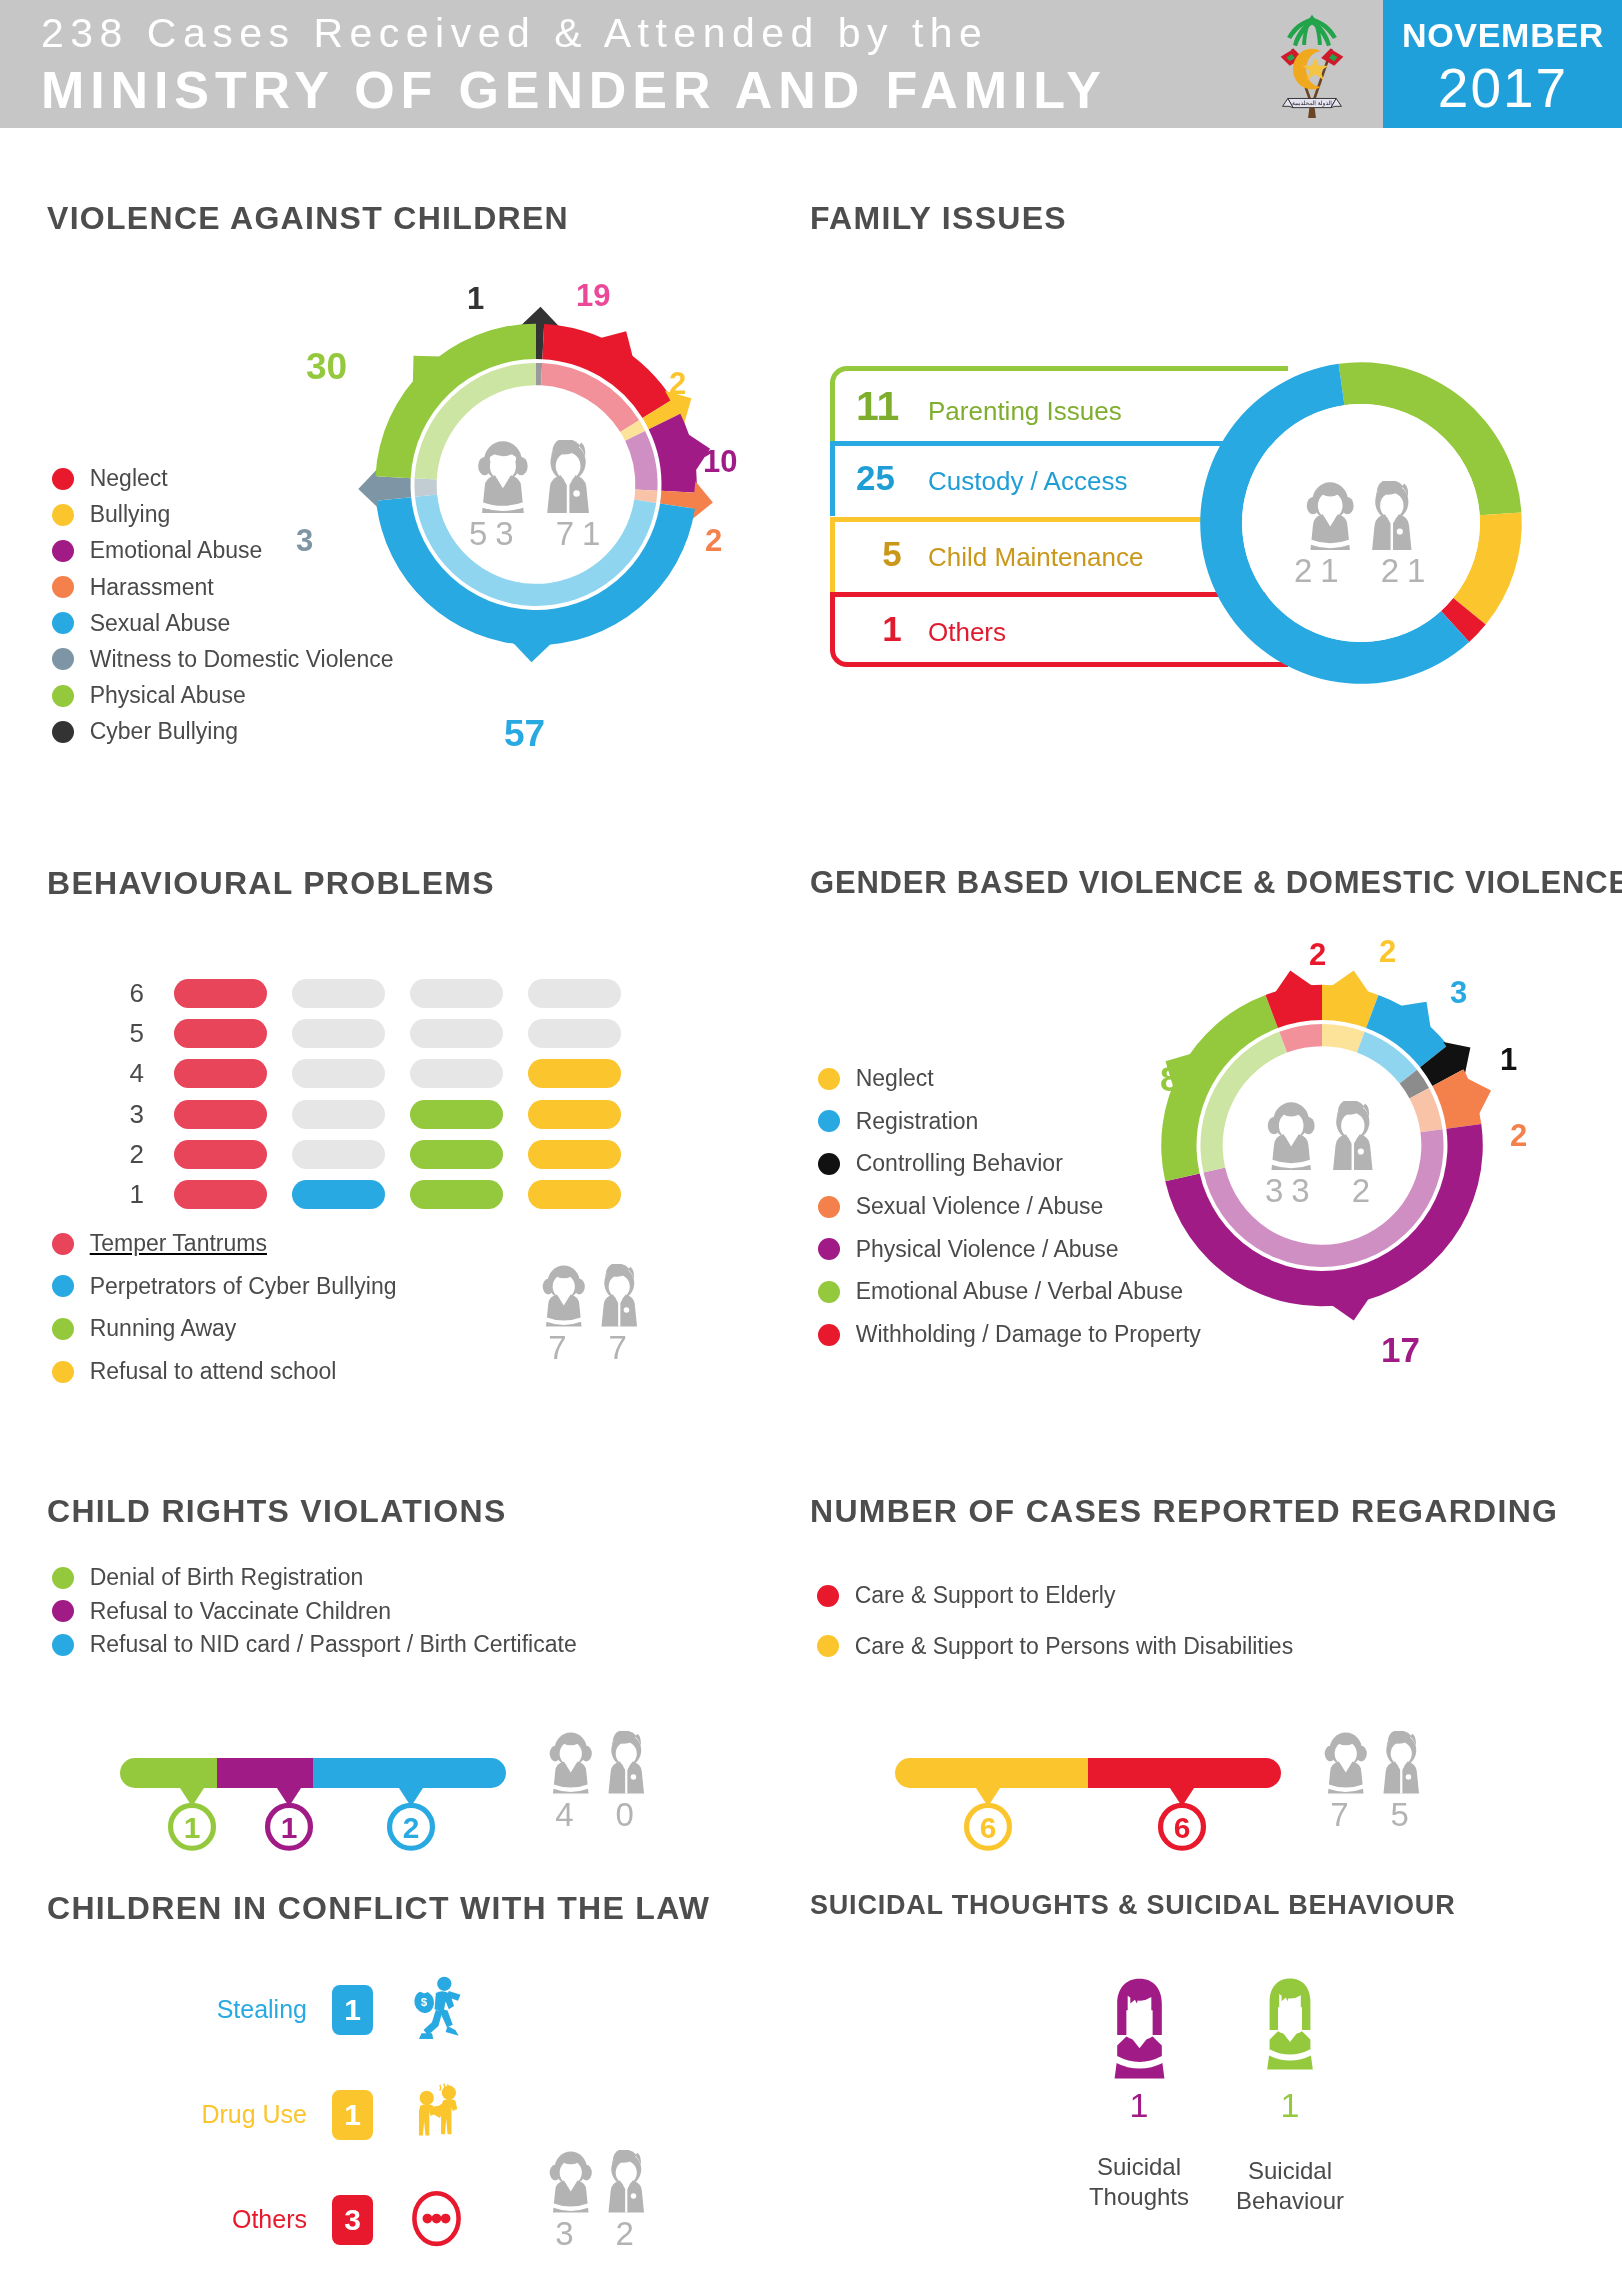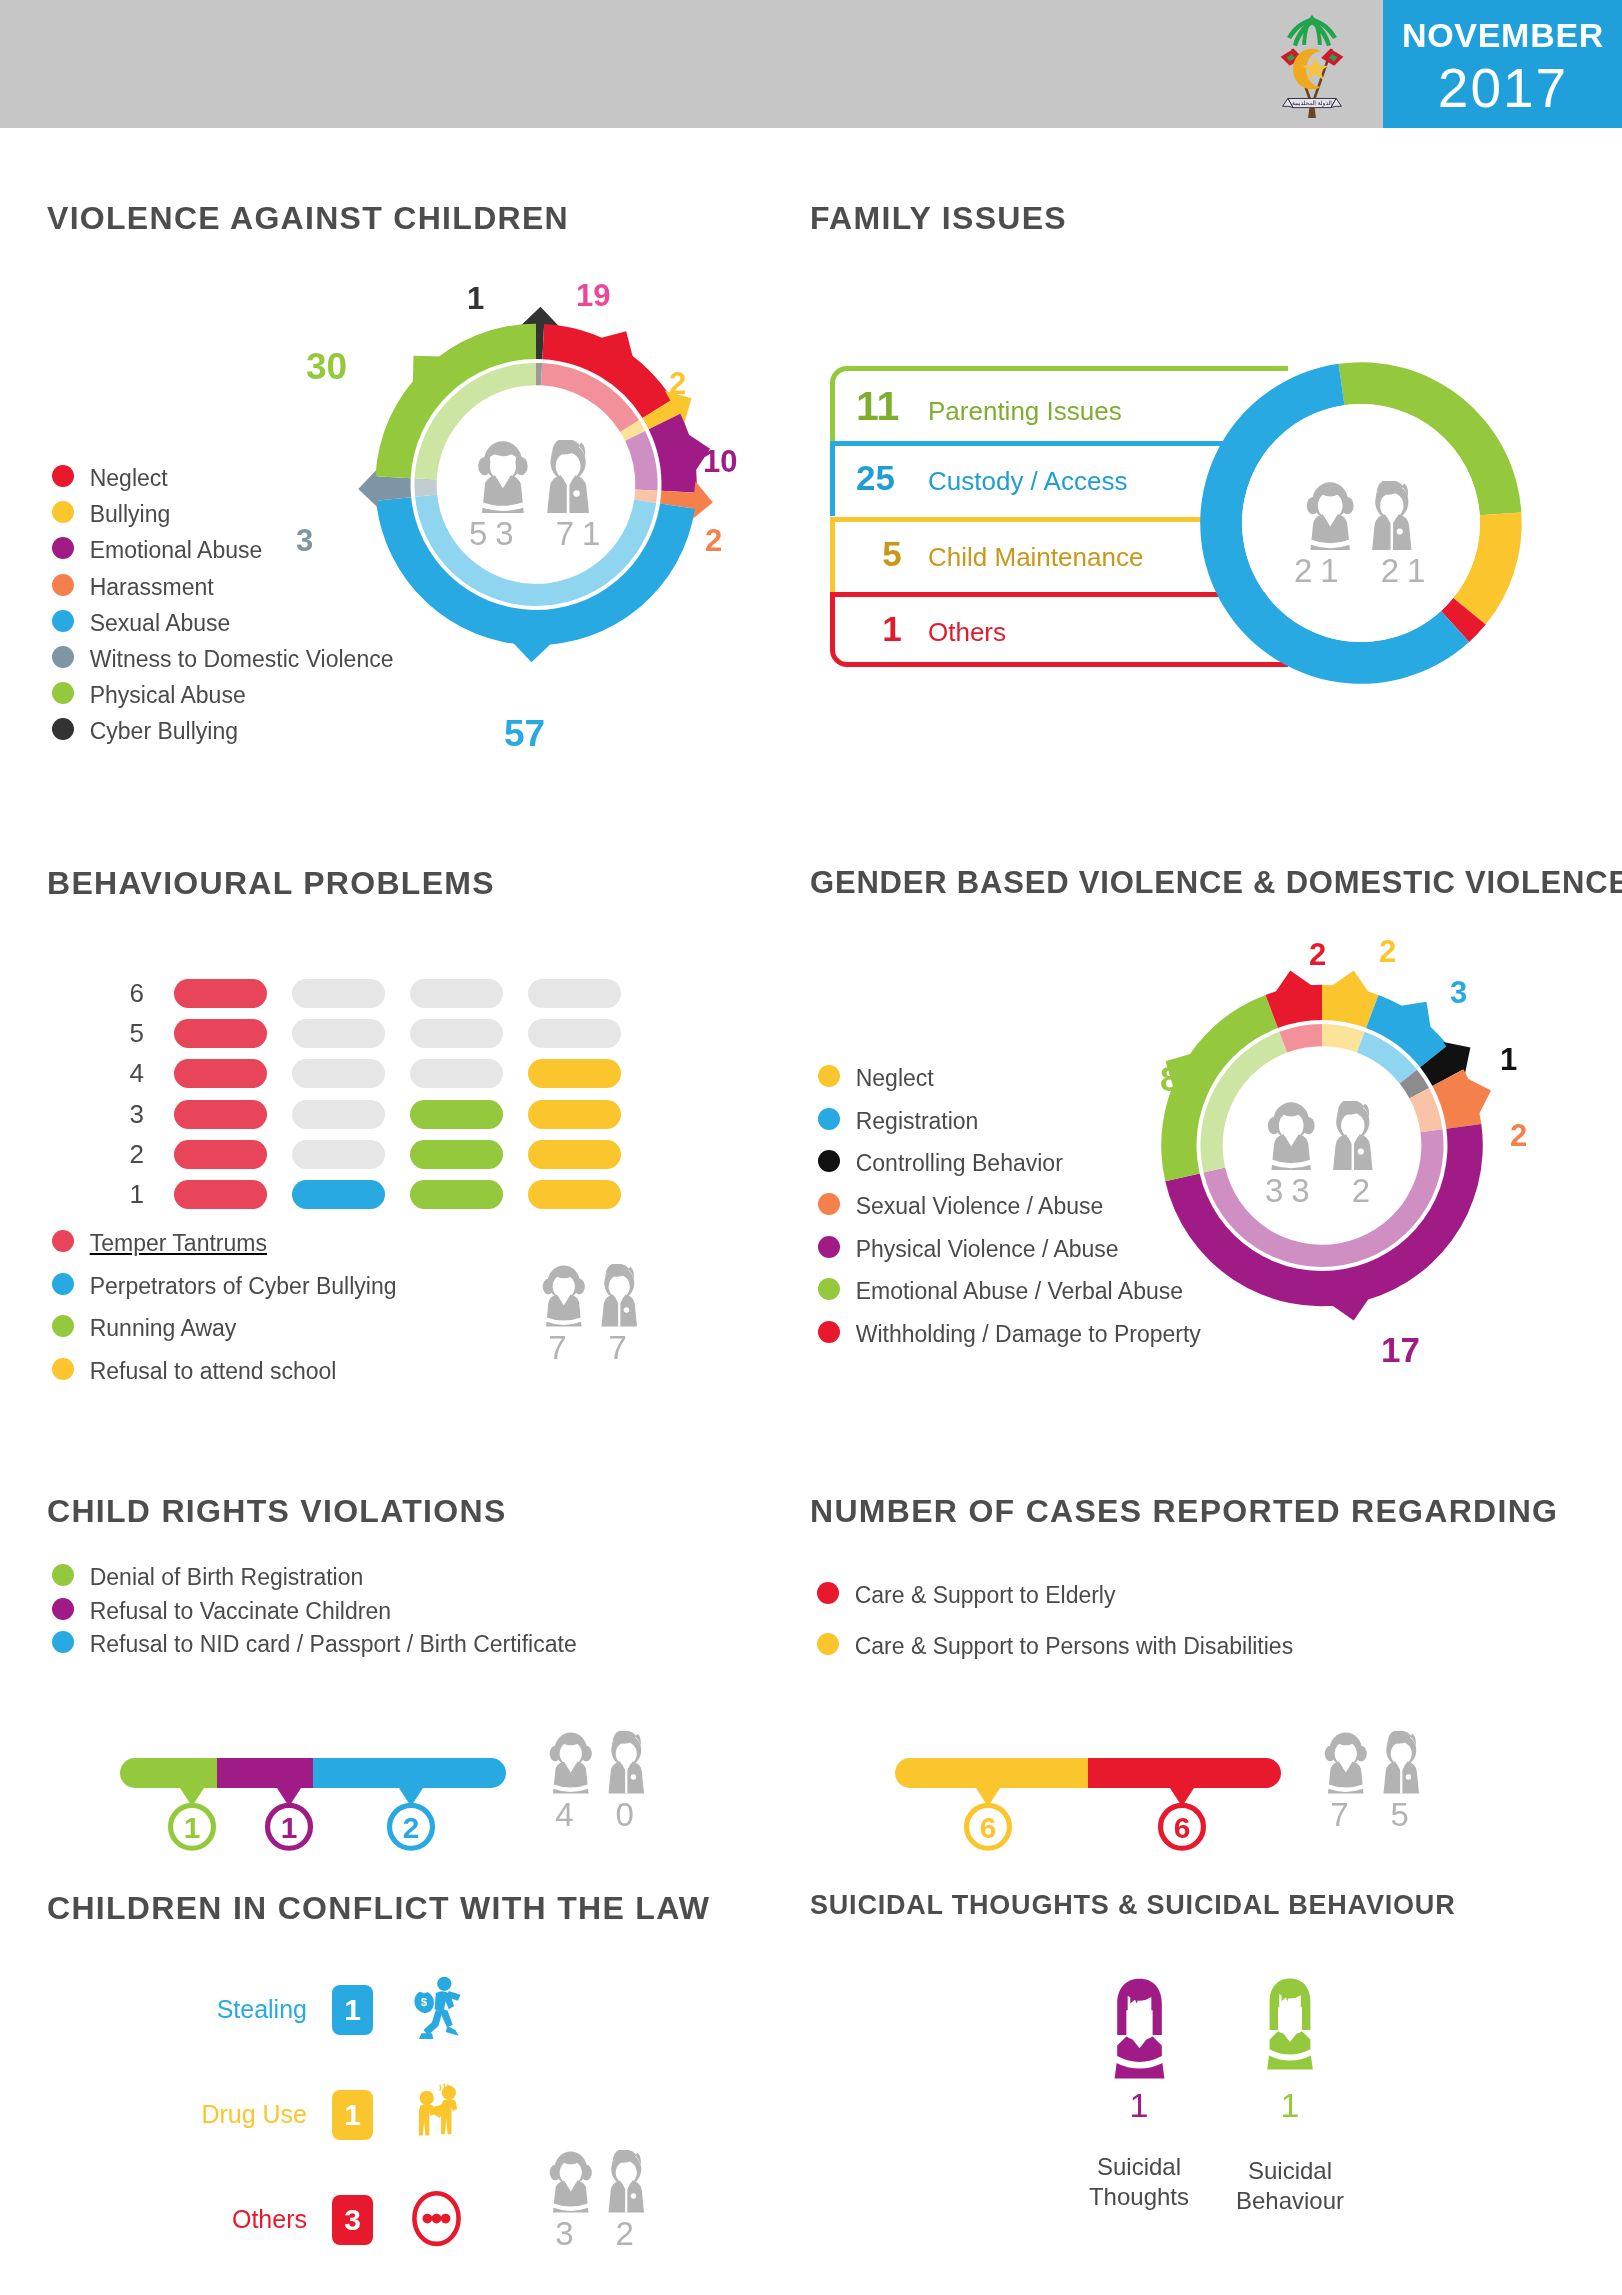--- a/index.html
+++ b/index.html
@@ -41,21 +41,21 @@
     font-family:"Liberation Sans Narrow","Liberation Sans",sans-serif;
     font-weight:400; font-size:55px; letter-spacing:2px; margin-top:1.3px;
   }
   
   .sec-title {
     position:absolute;
     font-family:"Liberation Sans Narrow","Liberation Sans",sans-serif;
     font-weight:700; font-size:32px; letter-spacing:1.3px; color:#4d4d4d;
     white-space:nowrap;
   }
-  .legend-row { display:flex; margin-bottom:9.2px; }
+  .legend-row { display:flex; align-items:center; margin-bottom:9.2px; }
   .legend-dot { width:22px; height:22px; border-radius:50%; flex:0 0 auto; }
   .legend-label {
     margin-left:15.7px; font-size:23px; color:#4a4a4a;
     font-family:"Liberation Sans", sans-serif; white-space:nowrap;
     font-weight:300;
   }
   .donut-wrap { position:absolute; }
   .donut-num {
     position:absolute; font-weight:700; font-size:31px;
     font-family:"Liberation Sans Narrow","Liberation Sans",sans-serif;
@@ -83,20 +83,24 @@
   
   .sui-num { font-size:34px; font-weight:300; text-align:center; margin-top:5.2px;
      font-family:"Liberation Sans", sans-serif;}
   .sui-lab { font-size:24px; color:#4a4a4a; text-align:center; line-height:30px;
      font-weight:300; font-family:"Liberation Sans", sans-serif;}
 </style>
 </head>
 <body>
 
 <div id="header">
+  <div id="header-texts">
+    <div class="hd-line1">238 Cases Received &amp; Attended by the</div>
+    <div class="hd-line2">MINISTRY OF GENDER AND FAMILY</div>
+  </div>
   <div id="emblem">
     <svg viewBox="0 0 150 172" width="98" height="113">
       <g>
 
         <g fill="#22a44b">
           <path d="M75 10 C66 22 60 40 60 56 L66 56 C66 42 70 26 75 14 Z"></path>
           <path d="M75 10 C84 22 90 40 90 56 L84 56 C84 42 80 26 75 14 Z"></path>
           <path d="M75 14 C58 18 44 30 37 44 L43 47 C50 35 62 24 75 20 Z"></path>
           <path d="M75 14 C92 18 106 30 113 44 L107 47 C100 35 88 24 75 20 Z"></path>
           <path d="M74 16 C60 26 50 40 46 56 L52 58 C57 44 65 32 76 24 Z"></path>

